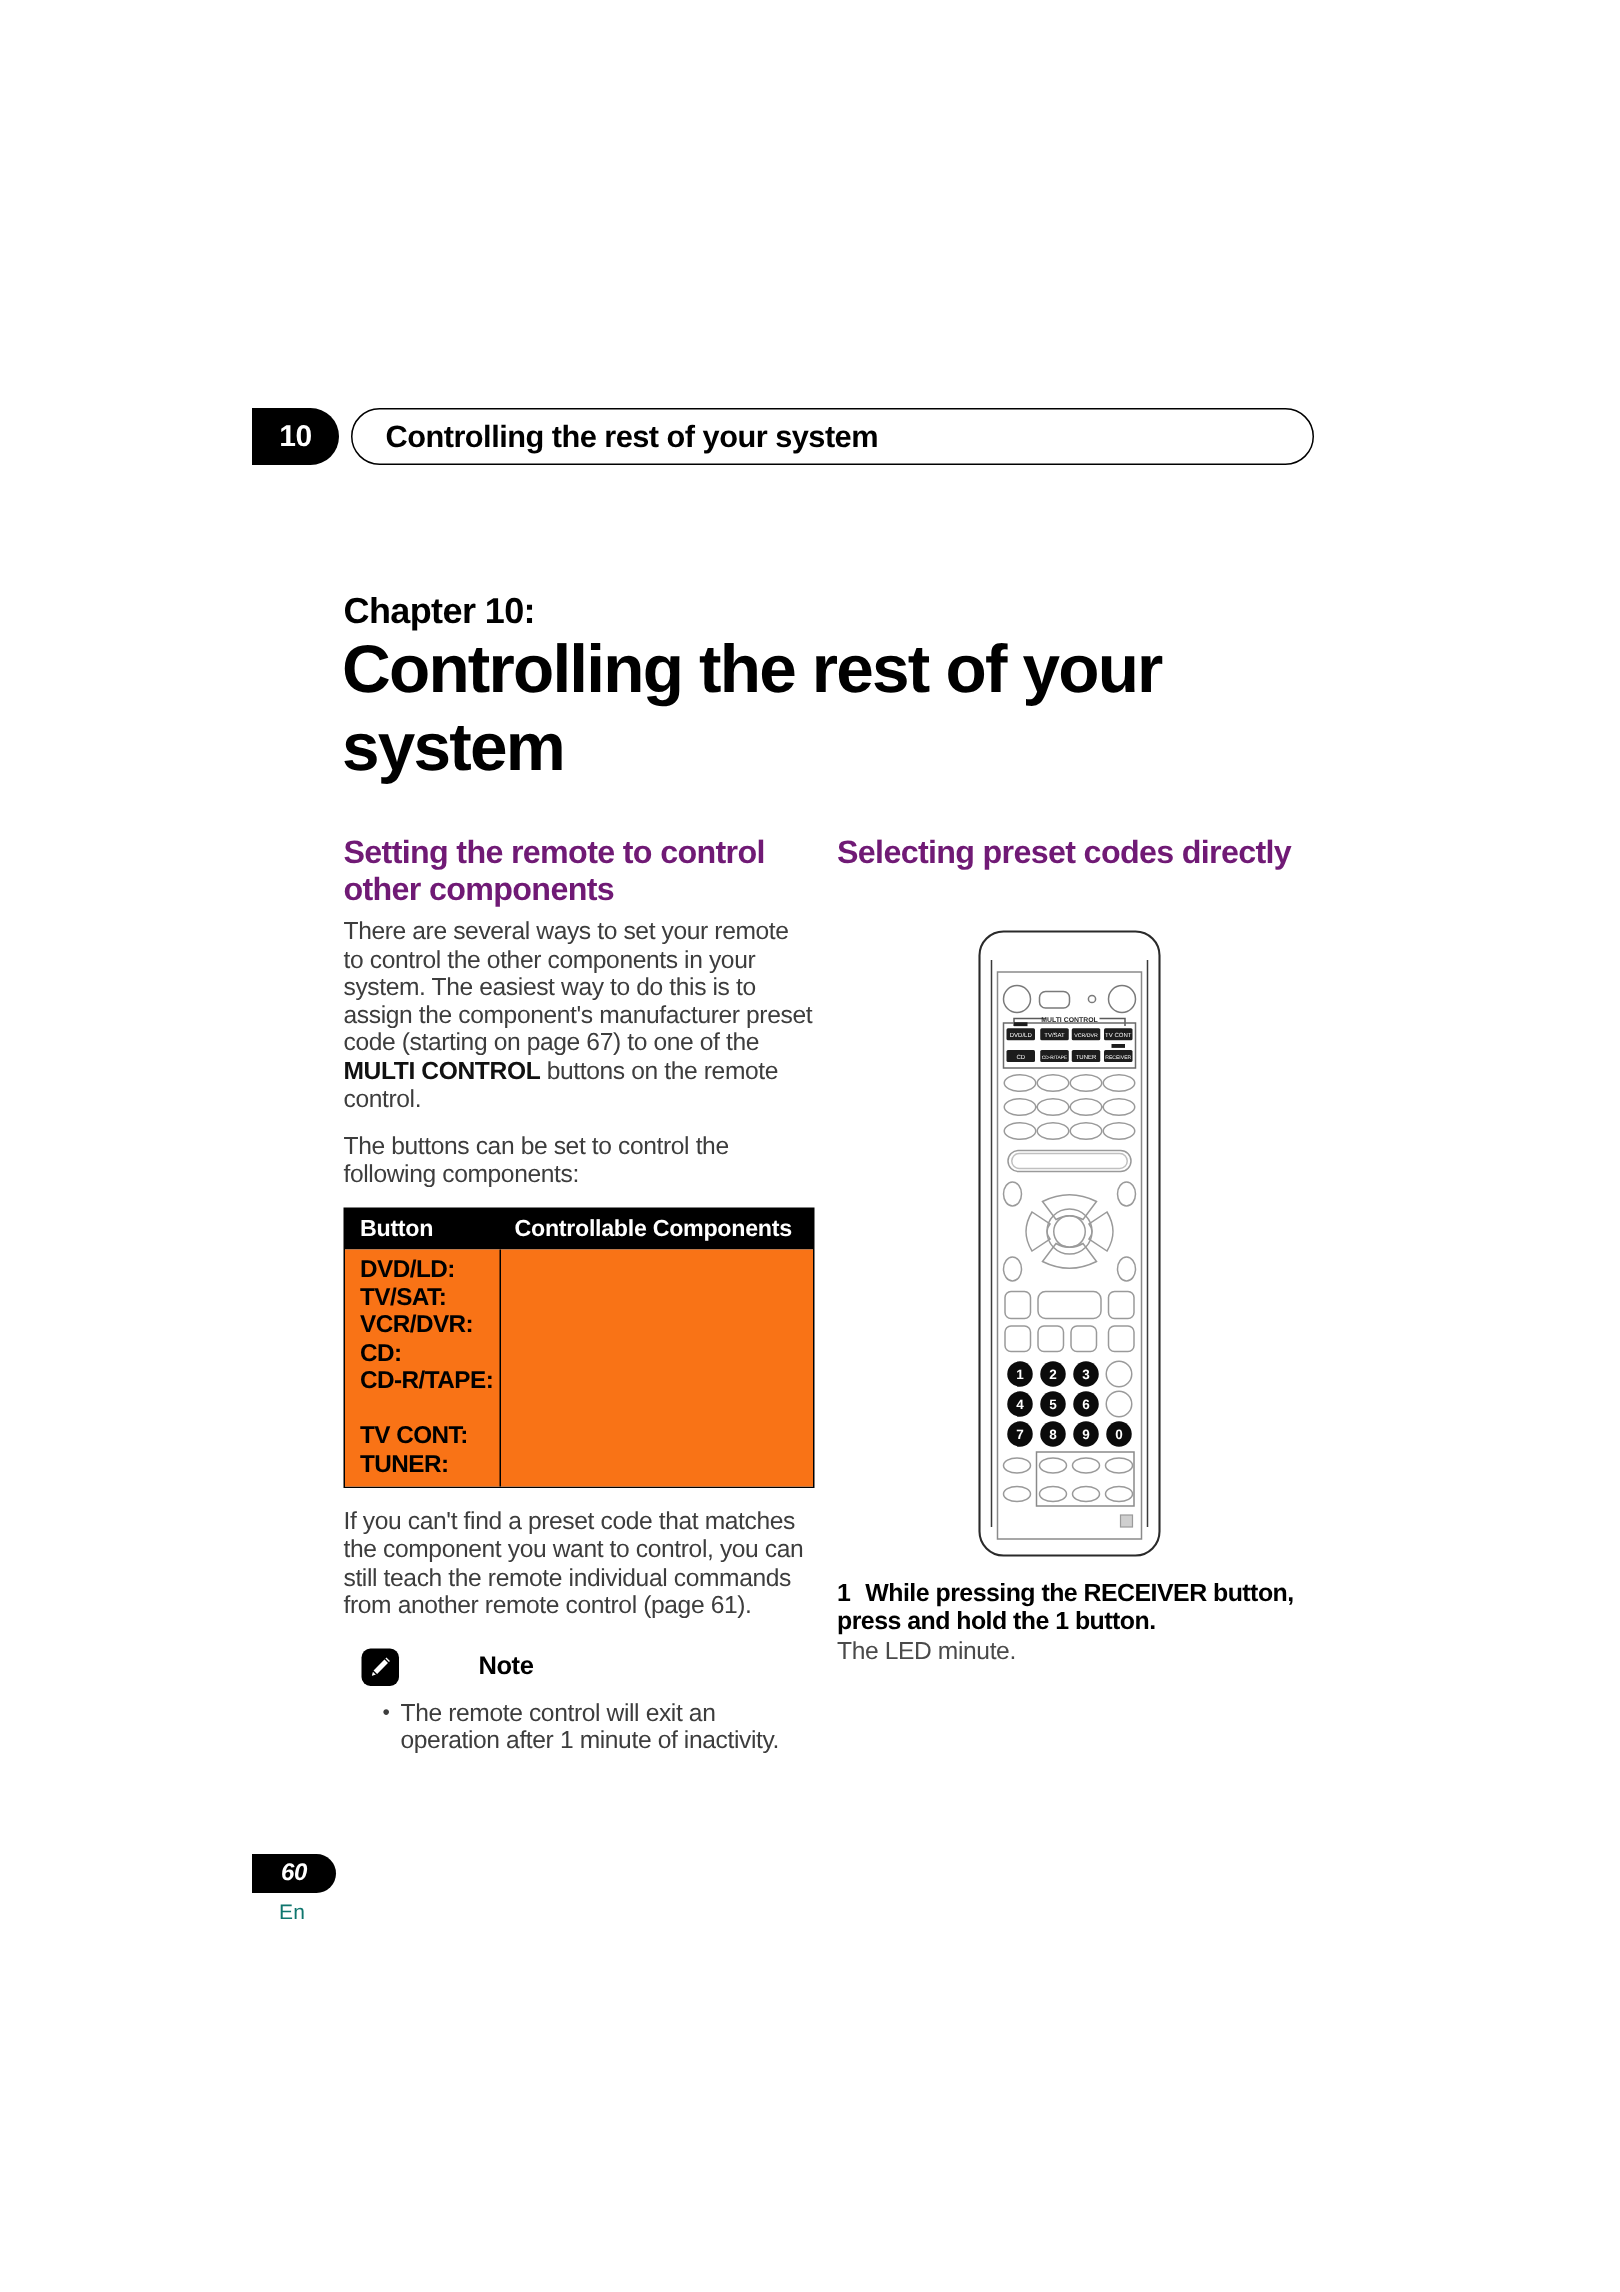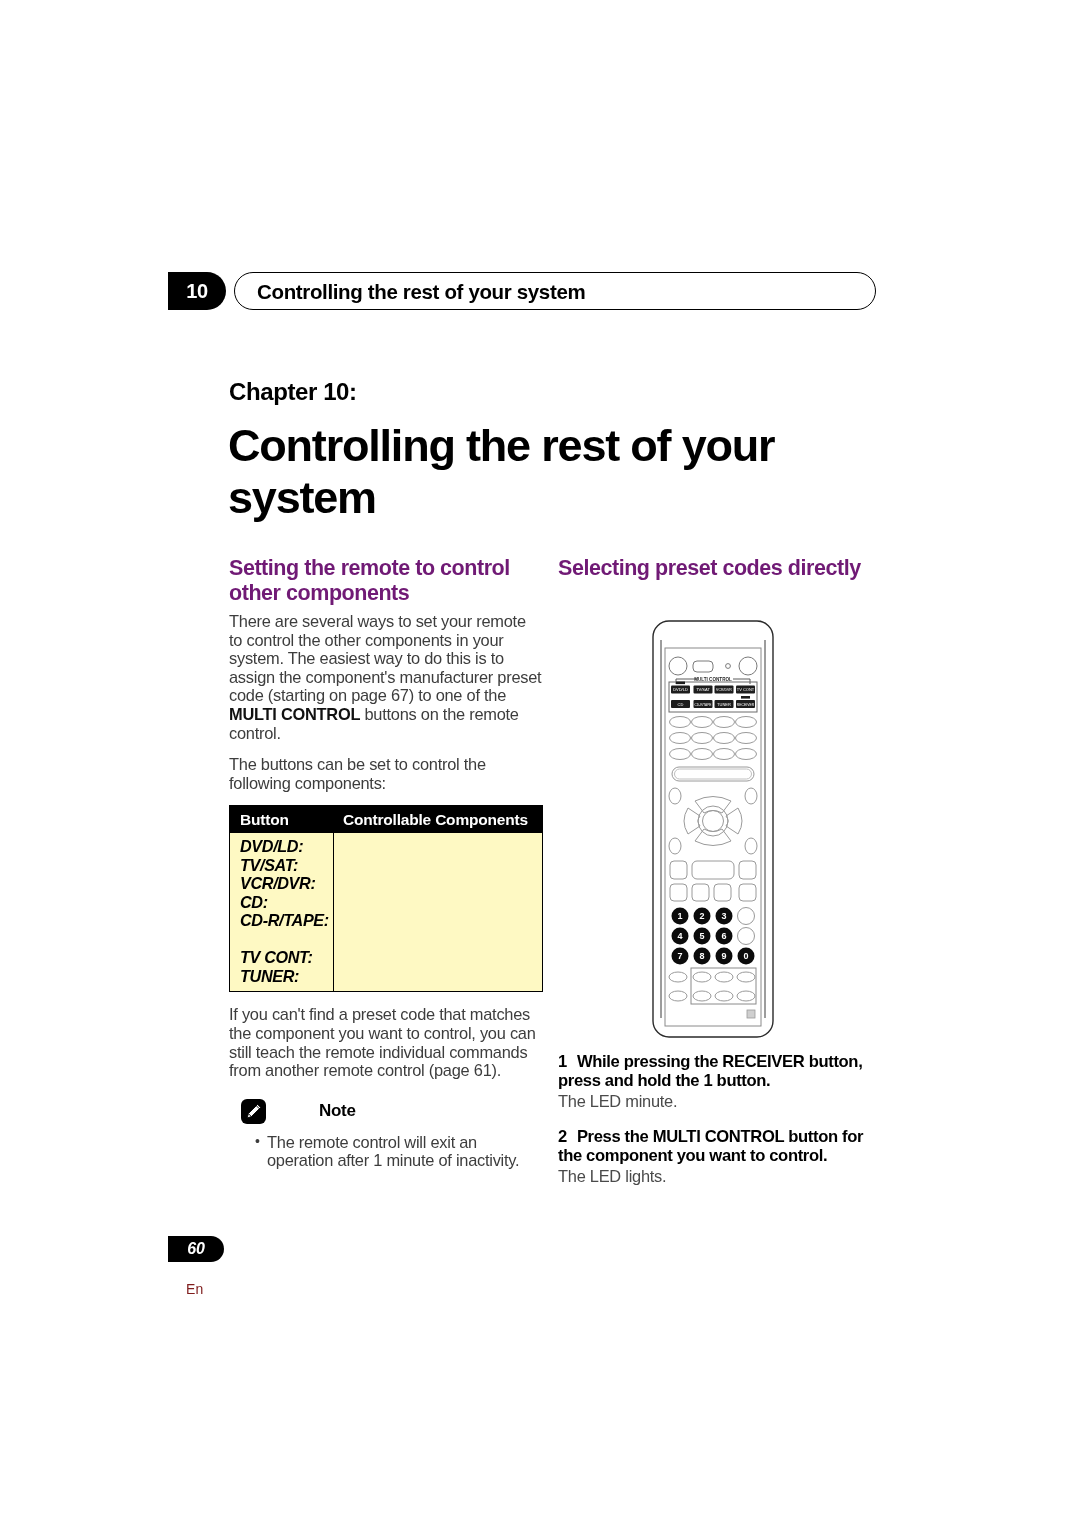--- a/index.html
+++ b/index.html
@@ -64,21 +64,21 @@
     font-weight: bold;
     color: #000000;
     letter-spacing: -0.35px;
     white-space: nowrap;
   }
 
   
   .chapter-label {
     position: absolute;
     left: 229px;
-    top: 378px;
+    top: 394px;
     font-size: 24px;
     font-weight: bold;
     color: #000000;
     letter-spacing: -0.4px;
   }
   .chapter-title {
     position: absolute;
     left: 228px;
     top: 420px;
     width: 640px;
@@ -146,22 +146,21 @@
   .tbl-head .c2 {
     flex: 1;
     padding-left: 9px;
     box-sizing: border-box;
     font-size: 15.5px;
     font-weight: bold;
     letter-spacing: -0.2px;
   }
   .tbl-body {
     display: flex;
-    background: #fef9c3;
-    font-style: italic;
+    background: #f97316;
   }
   .tbl-body .c1 {
     width: 104px;
     border-right: 1.5px solid #000000;
     box-sizing: border-box;
     padding: 4px 0 6px 10px;
   }
   .tbl-body .c2 {
     flex: 1;
     box-sizing: border-box;
@@ -271,24 +270,24 @@
     border-radius: 0 13px 13px 0;
     color: #ffffff;
     font-size: 16px;
     font-weight: bold;
     line-height: 26px;
     text-align: center;
     letter-spacing: -0.2px;
     font-style: italic;
   }
   .lang {
-    margin-top: 19px;
+    margin-top: 4px;
     margin-left: 18px;
     font-size: 14px;
-    color: #7f1d1d;
+    color: #0f766e;
     letter-spacing: 0.2px;
   }
 </style>
 </head>
 <body>
 
 <div class="page">
 
   <div class="runhead">
     <div class="runhead-badge">10</div>
@@ -502,24 +501,20 @@
       </g>
       <rect x="97" y="392" width="8" height="8" fill="#cfcfcf" stroke="#9a9a9a" stroke-width="0.8"></rect>
     </svg>
   </div>
 
   <div style="position:absolute; left:558px; top:1052px; width:320px;">
     <div class="step">
       <div class="step-text"><span class="step-num">1</span><span>While pressing the RECEIVER button, press and hold the 1 button.</span></div>
       <div class="step-sub">The LED minute.</div>
     </div>
-    <div class="step">
-      <div class="step-text"><span class="step-num">2</span><span>Press the MULTI CONTROL button for the component you want to control.</span></div>
-      <div class="step-sub">The LED lights.</div>
-    </div>
   </div>
 
   <div class="footer">
     <div class="pagenum">60</div>
     <div class="lang">En</div>
   </div>
 
 </div>
 
 </body></html>

